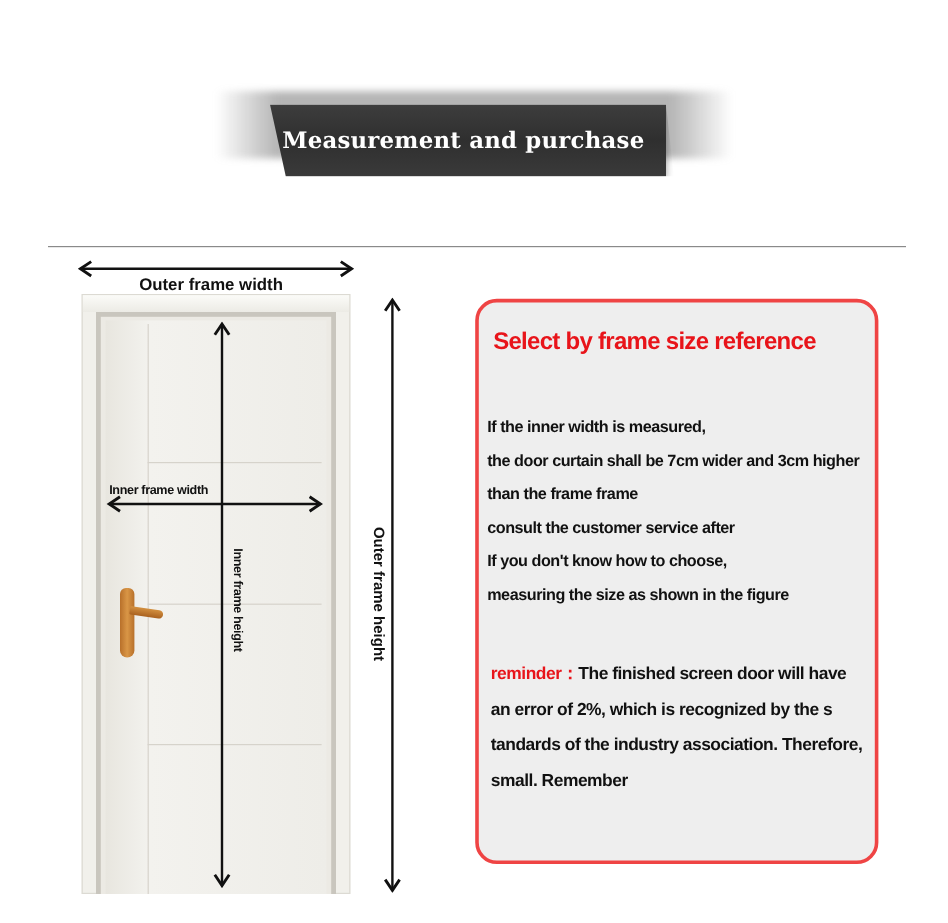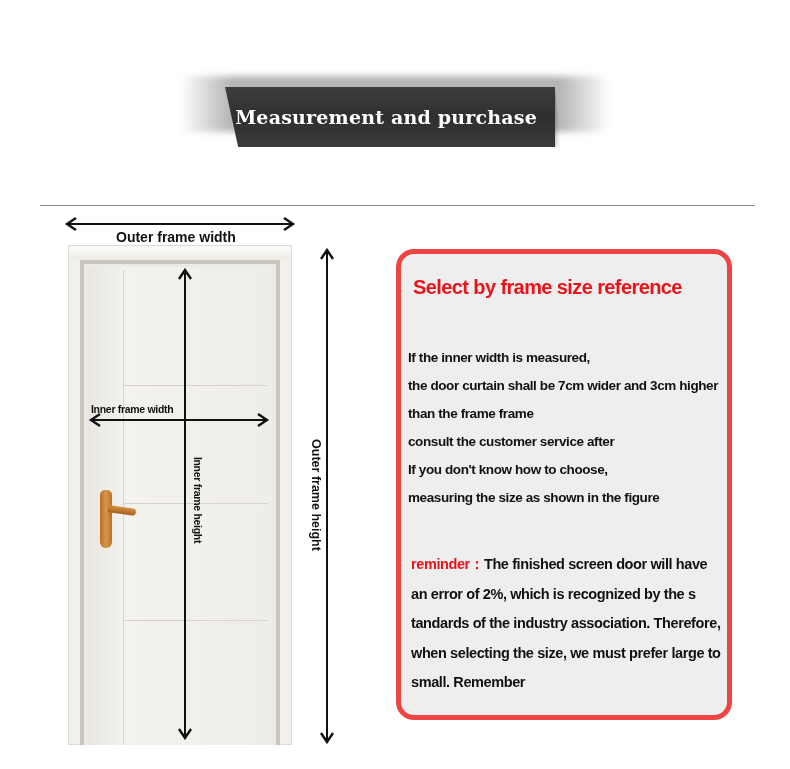--- a/index.html
+++ b/index.html
@@ -63,21 +63,21 @@
     }
 
     .label {
       position: absolute; font-family: "Liberation Sans", sans-serif; font-weight: bold;
       color: #111; white-space: nowrap;
     }
 
     
     .card {
       position: absolute; left: 396px; top: 249px; width: 336px; height: 471px;
-      background: #eeeeee; border: 5px solid #ef4444; border-radius: 18px;
+      background: #eeeeee; border: 3px solid #ef4444; border-radius: 18px;
     }
     .card-title {
       position: absolute; left: 12px; top: 22px; font-size: 20px; font-weight: bold;
       color: #e8141a; letter-spacing: -0.6px; white-space: nowrap;
     }
     .card-lines { position: absolute; left: 7px; top: 90px; }
     .card-line {
       font-size: 13.5px; font-weight: bold; color: #111; height: 28px; line-height: 28px;
       letter-spacing: -0.4px; white-space: nowrap;
     }
@@ -149,16 +149,15 @@
     <div class="card-line">the door curtain shall be 7cm wider and 3cm higher</div>
     <div class="card-line">than the frame frame</div>
     <div class="card-line">consult the customer service after</div>
     <div class="card-line">If you don't know how to choose,</div>
     <div class="card-line">measuring the size as shown in the figure</div>
   </div>
   <div class="reminder-block">
     <div class="reminder-line"><span class="reminder-label">reminder：</span><span>The finished screen door will have</span></div>
     <div class="reminder-line">an error of 2%, which is recognized by the s</div>
     <div class="reminder-line">tandards of the industry association. Therefore,</div>
-    <div class="reminder-line">when selecting the size, we must prefer large to</div>
     <div class="reminder-line">small. Remember</div>
   </div>
 </div>
 
 </body></html>

